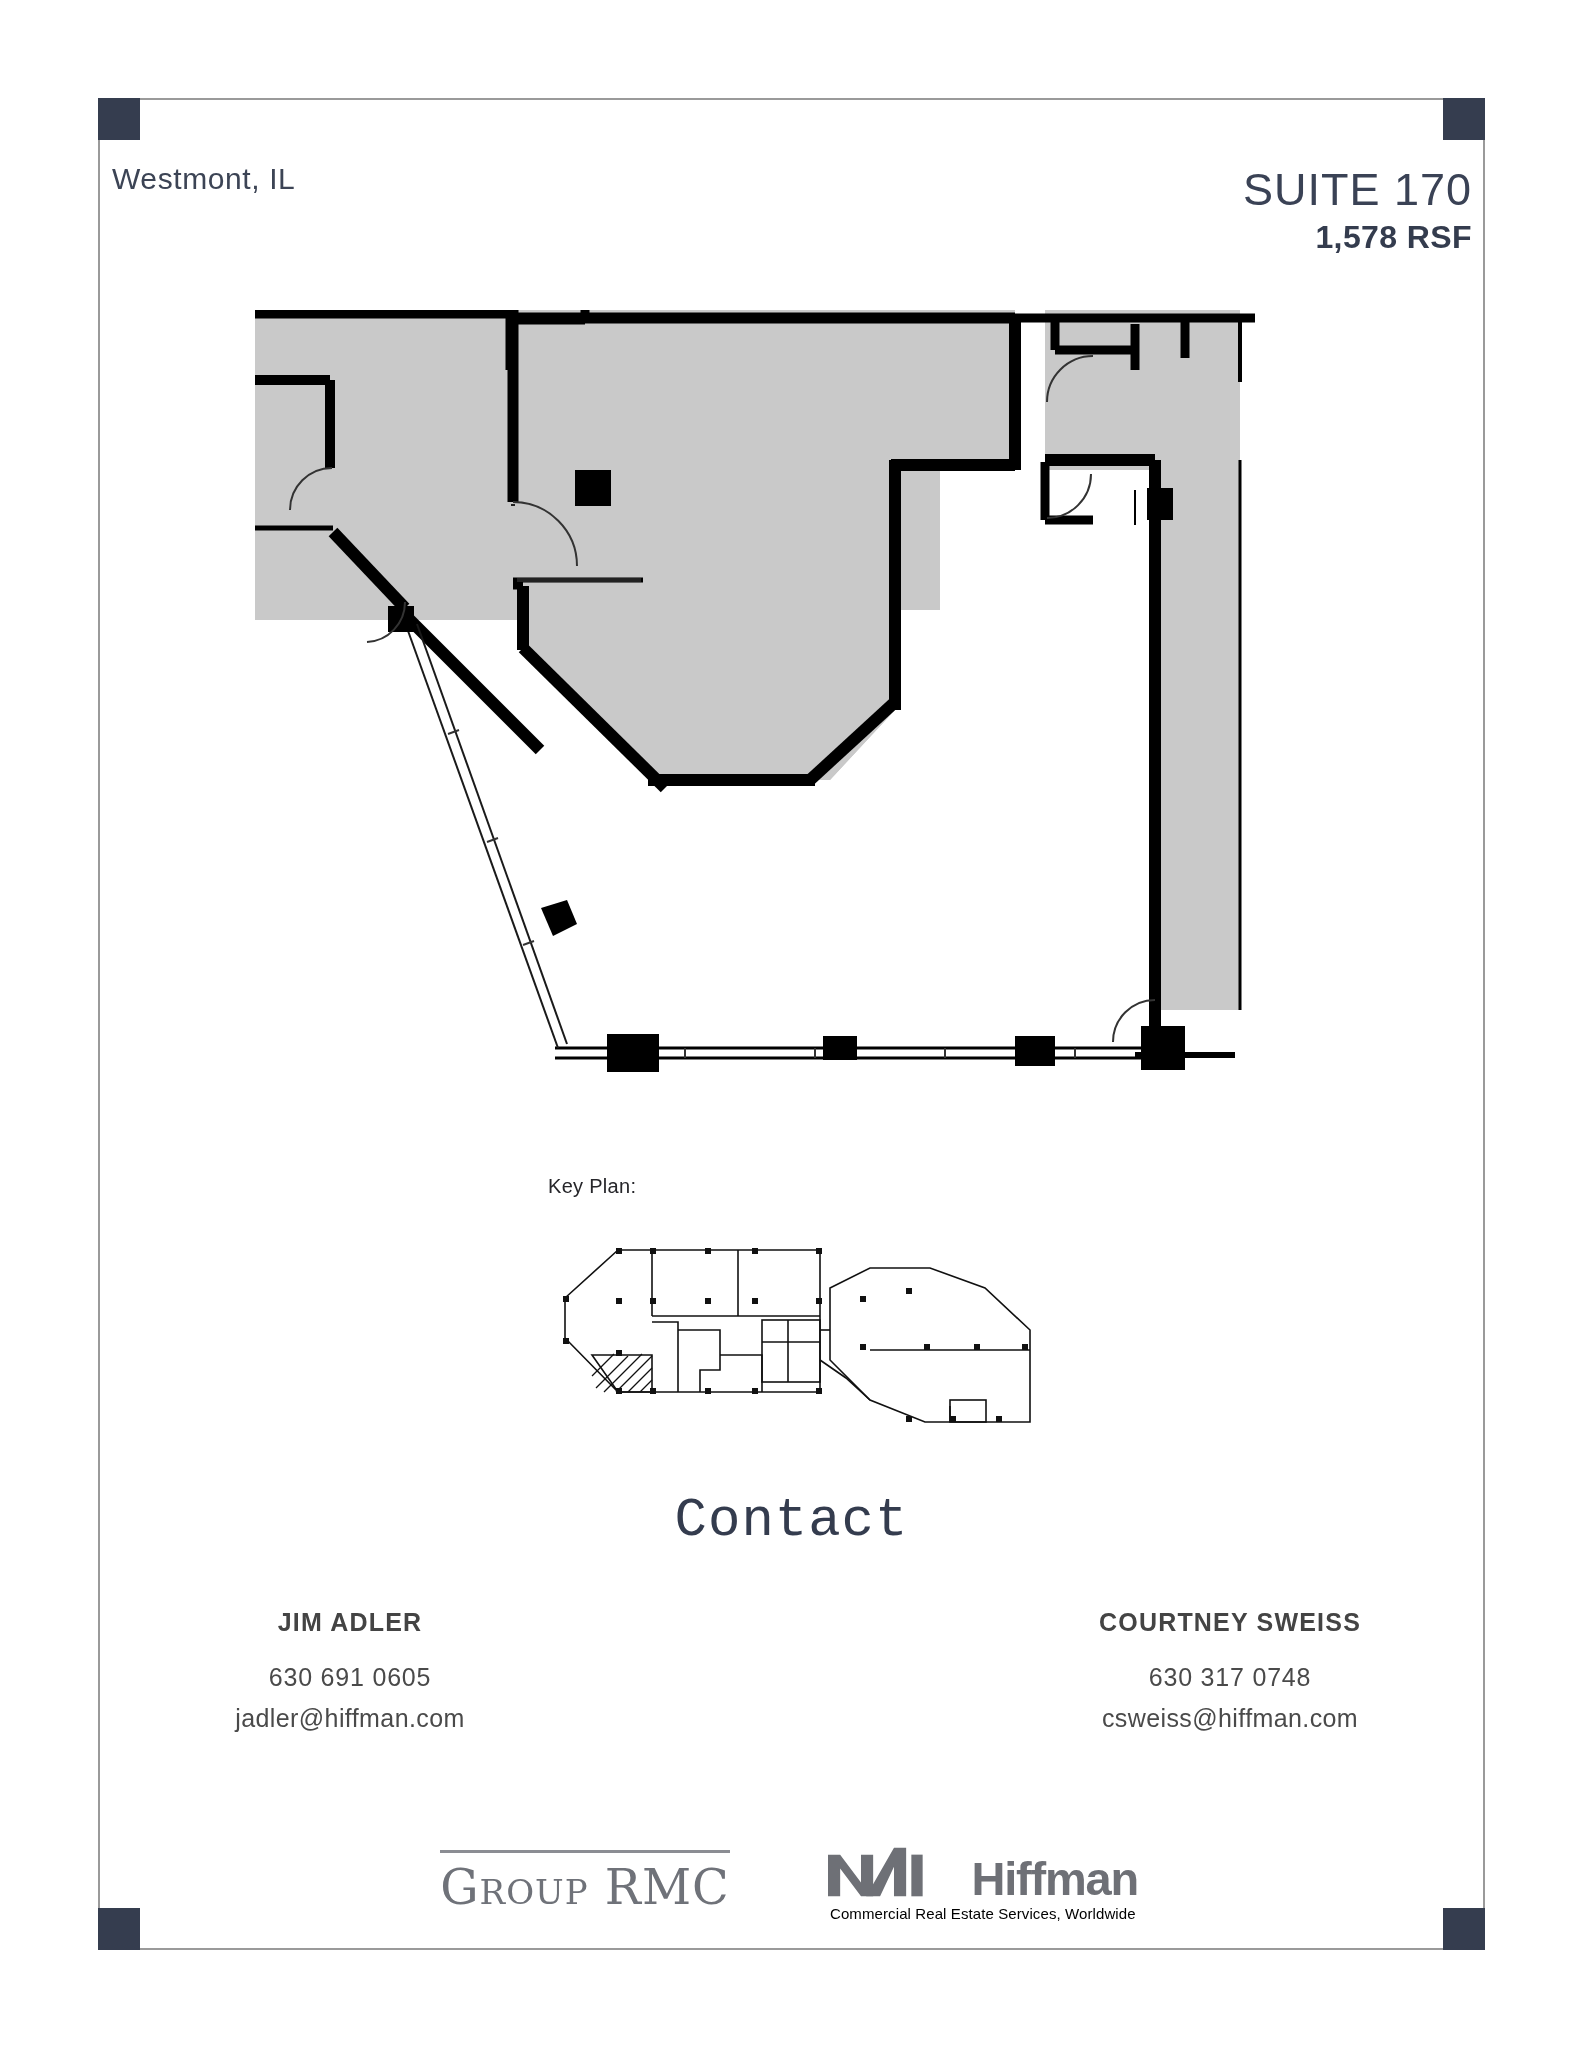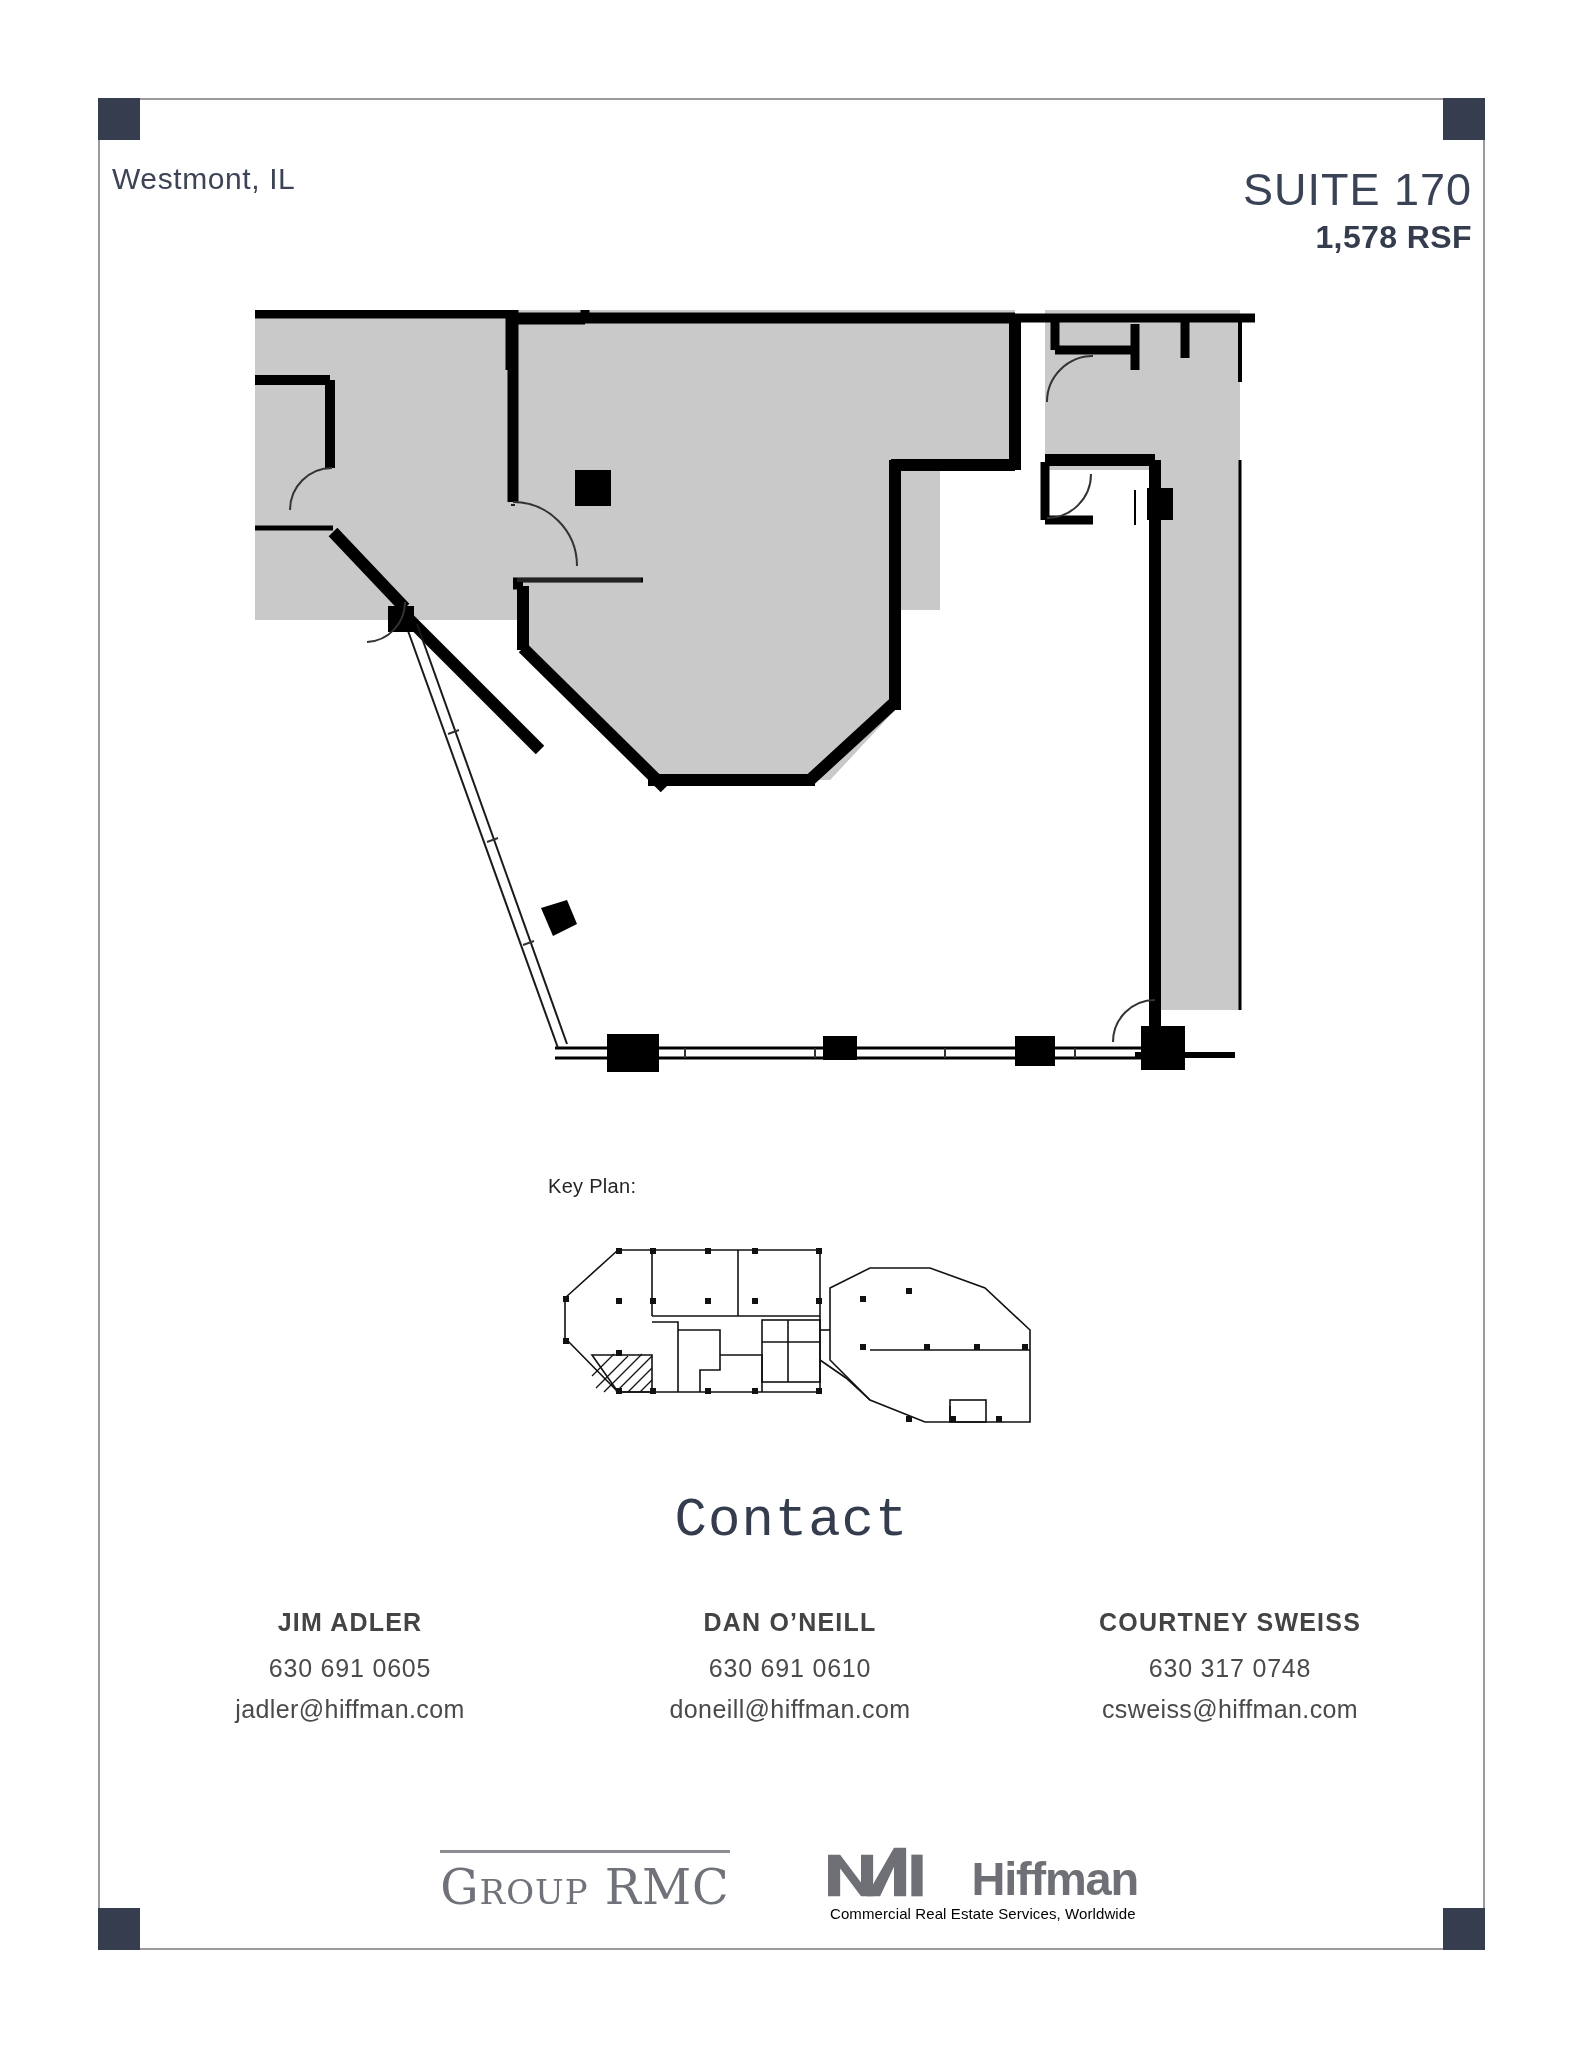--- a/index.html
+++ b/index.html
@@ -136,21 +136,21 @@
   .contact-card {
     width: 420px;
     text-align: center;
   }
   .c-name {
     font-family: "Liberation Sans", sans-serif;
     font-size: 25px;
     font-weight: 700;
     color: #444444;
     letter-spacing: 1.2px;
-    margin-bottom: 17px;
+    margin-bottom: 26px;
   }
   .c-phone {
     font-family: "Liberation Sans", sans-serif;
     font-size: 25px;
     font-weight: 300;
     color: #4a4a4a;
     letter-spacing: 0.8px;
     margin-bottom: 12px;
   }
   .c-email {
@@ -436,25 +436,20 @@
 
   <div class="contact-title">Contact</div>
 
   <div class="contacts">
     <div class="contact-card">
       <div class="c-name">JIM ADLER</div>
       <div class="c-phone">630 691 0605</div>
       <div class="c-email">jadler@hiffman.com</div>
     </div>
     <div class="contact-card">
-      <div class="c-name">DAN O’NEILL</div>
-      <div class="c-phone">630 691 0610</div>
-      <div class="c-email">doneill@hiffman.com</div>
-    </div>
-    <div class="contact-card">
       <div class="c-name">COURTNEY SWEISS</div>
       <div class="c-phone">630 317 0748</div>
       <div class="c-email">csweiss@hiffman.com</div>
     </div>
   </div>
 
   <div class="footer">
     <div class="logo-rmc">
       <div class="rule"></div>
       <div class="rmc-text">Group RMC</div>

